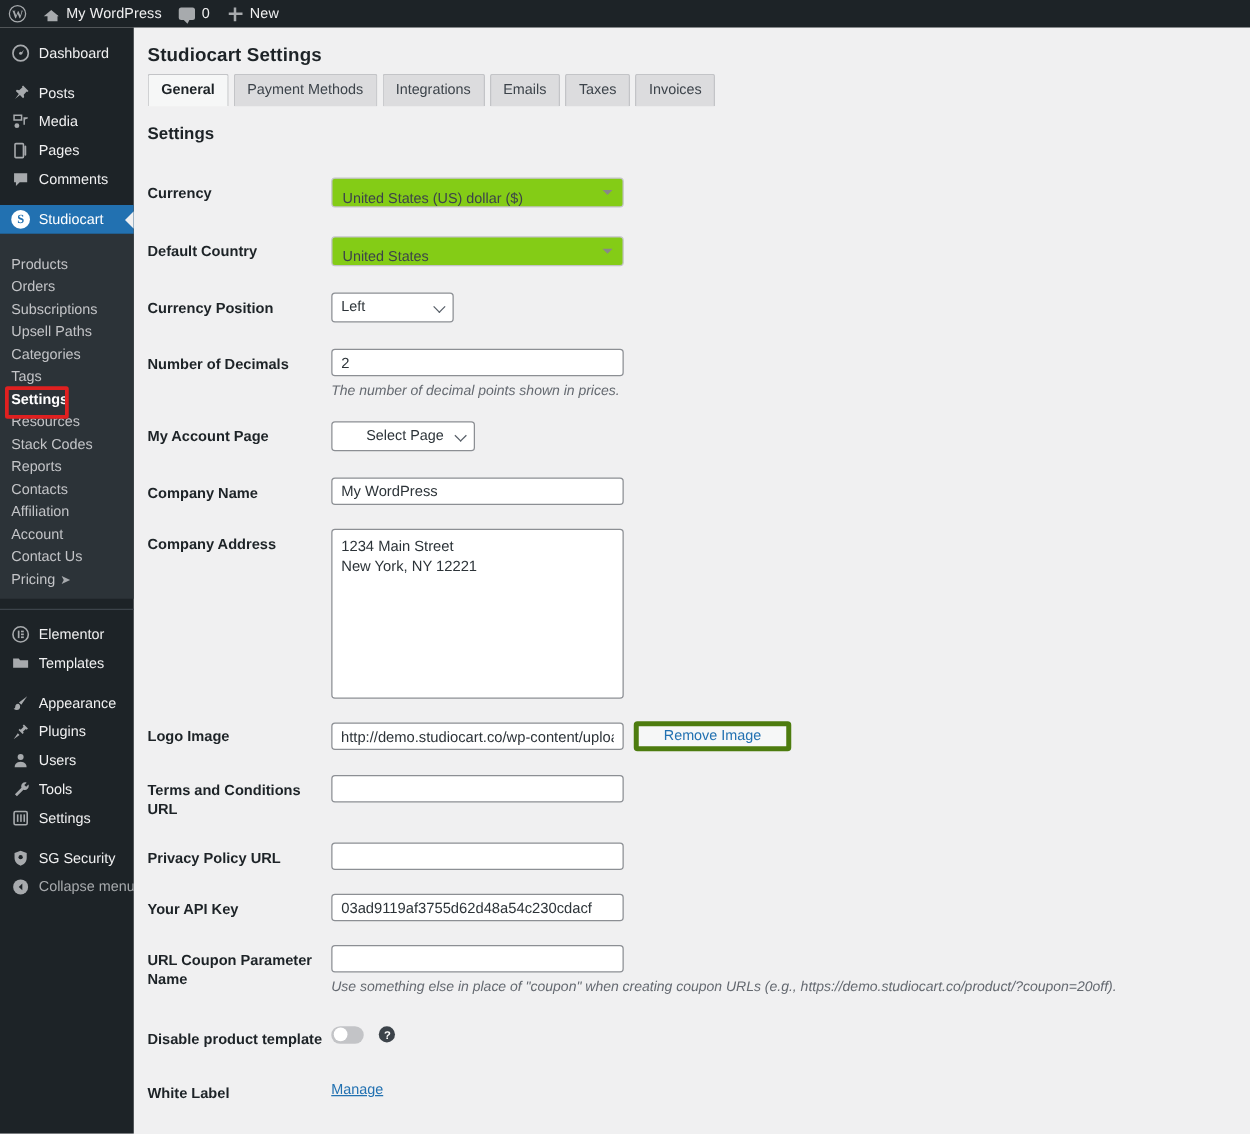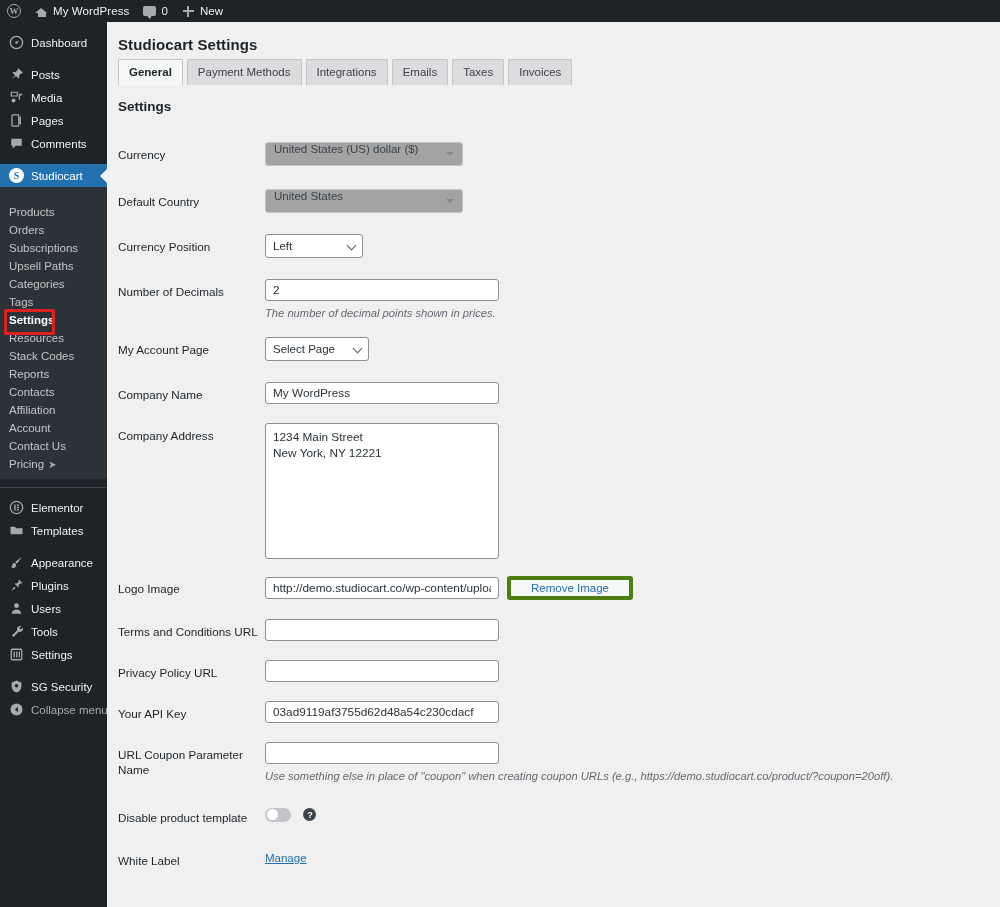--- a/index.html
+++ b/index.html
@@ -135,21 +135,21 @@
   .section-title {
     font-size: 13.5px; font-weight: bold; color: #1d2327;
     padding: 14px 0 0 11px;
   }
 
   
   .form { padding: 16px 0 0 11px; }
   .row { display: flex; align-items: flex-start; margin-bottom: 0; }
   .row-label {
     width: 147px; flex: 0 0 147px;
-    font-size: 11.7px; font-weight: normal; color: #1d2327;
+    font-size: 11.7px; font-weight: bold; color: #1d2327;
     padding-top: 5px; line-height: 15px;
   }
   .row-field { flex: 1; }
   .help {
     font-size: 11.2px; color: #646970; margin-top: 5px; line-height: 15px; font-style: italic;
   }
 
   input[type=text], textarea {
     font-family: "Liberation Sans", sans-serif;
     font-size: 11.8px; color: #2c3338;
@@ -162,23 +162,23 @@
     width: 234px; height: 136px; resize: none; line-height: 16px;
     padding: 5px 7px; overflow: hidden;
   }
   .api-key {
     width: 234px; height: 22px;
     background: #f0f0f1; color: #50575e; border-color: #8c8f94;
   }
 
   
   .s2 {
-    width: 198px; height: 24px; background: #a3a3a3;
+    width: 234px; height: 24px; background: #84cc16;
     border: 1px solid #c3c4c7; border-radius: 3px;
-    display: flex; align-items: flex-start; padding: 0 8px;
+    display: flex; align-items: flex-end; padding: 0 8px;
     font-size: 11.5px; color: #3c434a; position: relative;
   }
   .s2 .caret {
     position: absolute; right: 8px; top: 50%; transform: translateY(-50%);
     width: 0; height: 0;
     border-left: 4px solid transparent; border-right: 4px solid transparent;
     border-top: 4px solid #888;
   }
   
   .nsel {
@@ -187,21 +187,21 @@
     display: inline-flex; align-items: center; padding: 0 24px 0 7px;
     font-size: 11.5px; color: #2c3338; position: relative;
   }
   .nsel .chev {
     position: absolute; right: 7px; top: 7px;
     width: 7px; height: 7px;
     border-right: 1.6px solid #555d66; border-bottom: 1.6px solid #555d66;
     transform: rotate(45deg);
   }
   .nsel-pos { width: 98px; }
-  .nsel-page { width: 104px; }
+  .nsel-page { width: 115px; justify-content: flex-end; }
 
   .btn-secondary {
     display: inline-flex; align-items: center; justify-content: center;
     height: 24px; padding: 0 20px;
     background: #f6f7f7; border: 4px solid #4d7c0f; border-radius: 3px;
     color: #2271b1; font-size: 11.5px; white-space: nowrap;
   }
 
   .toggle {
     width: 26px; height: 14px; border-radius: 8px; background: #c3c4c7;

